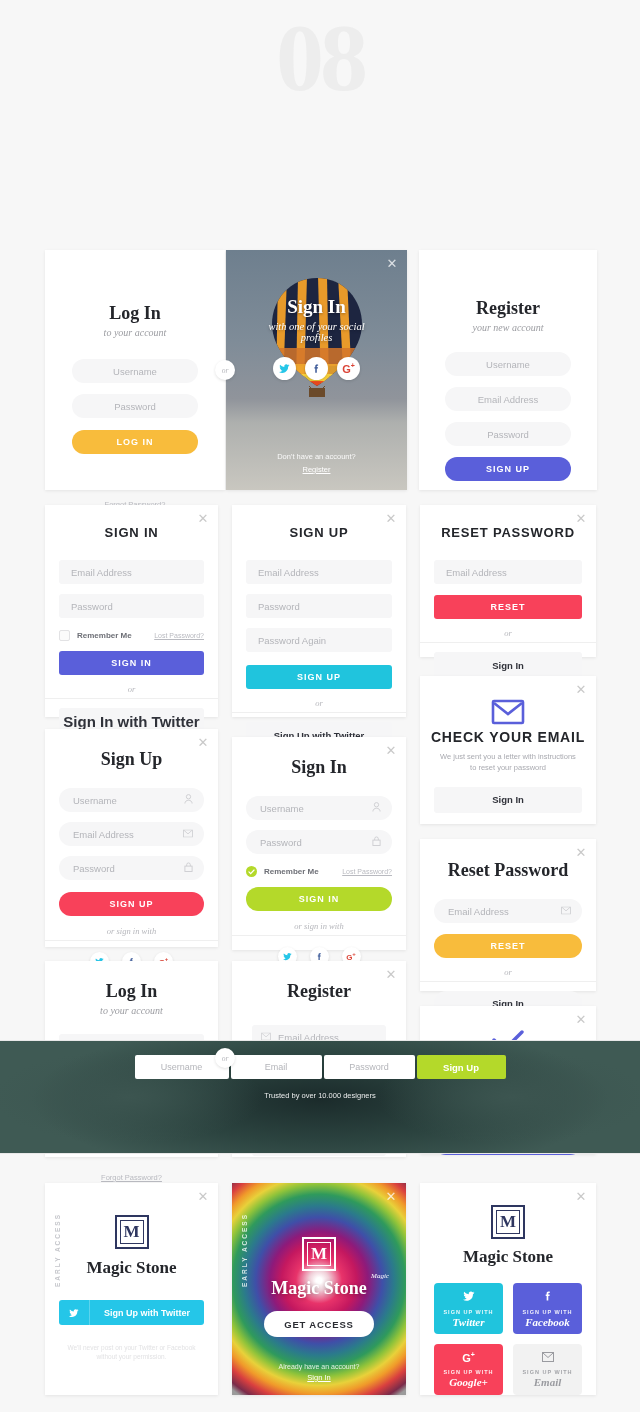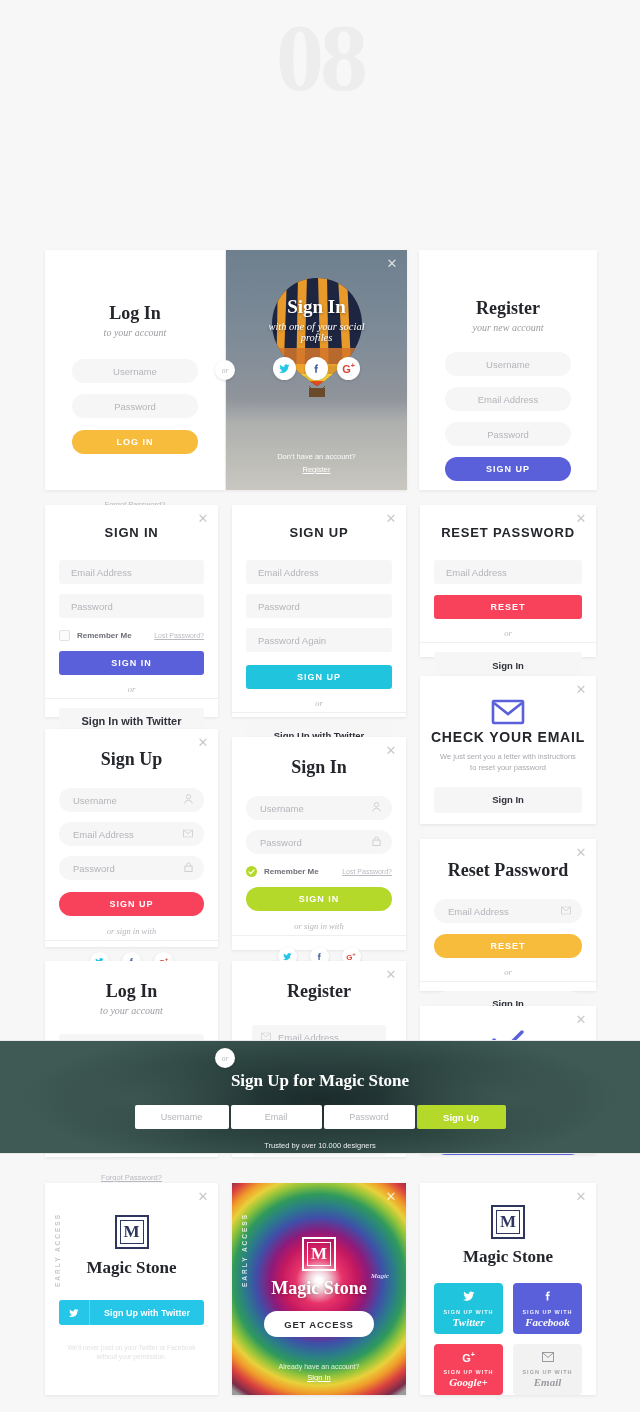--- a/index.html
+++ b/index.html
@@ -248,21 +248,21 @@
     <div style="display:flex; align-items:center; margin:12px 14px 0;">
       <div class="cb"></div>
       <span style="font-size:8px; color:#6d6f76; font-weight:bold; margin-left:7px;">Remember Me</span>
       <span style="margin-left:auto; font-size:7px; color:#b9bac0; text-decoration:underline;">Lost Password?</span>
     </div>
     <div class="btn sq" style="margin:10px 14px 0; background:#5a5fda;">
       <span>SIGN IN</span>
     </div>
     <div class="or" style="margin-top:9px;">or</div>
     <div style="height:1px; background:#efefef; margin-top:4px;"></div>
-    <div class="btn sq ghost" style="margin:9px 14px 4px; height:26px; font-size:11px; letter-spacing:0;">
+    <div class="btn sq ghost" style="margin:9px 14px 4px; height:26px; font-size:15px; letter-spacing:0;">
       <span>Sign In with Twitter</span>
     </div>
   </div>
 
   <div class="card" style="left:232px; top:380px; width:174px; height:212px;">
     <div class="close">✕</div>
     <div class="t-cond" style="margin-top:20px;">SIGN UP</div>
     <div class="fld sq" style="margin:20px 14px 0; justify-content:flex-start; padding-left:12px;">
       <span>Email Address</span>
     </div>
@@ -519,21 +519,20 @@
     </div>
     <div class="btn sq ghost" style="margin:13px 20px 0; height:26px; font-size:9px; letter-spacing:.8px;">
       <span>REGISTER</span>
     </div>
   </div>
 
 </div>
 
 <div class="divider-line" style="top:1040px;"></div>
 <div class="banner photo-succulent" style="top:1041px;">
-  <div class="banner-title" style="margin-top:30px;">Sign Up for Magic Stone</div>
   <div style="display:flex; justify-content:center; gap:2px; margin-top:14px;">
     <div class="b-fld" style="width:94px;">
       <span>Username</span>
     </div>
     <div class="b-fld" style="width:91px;">
       <span>Email</span>
     </div>
     <div class="b-fld" style="width:91px;">
       <span>Password</span>
     </div>

